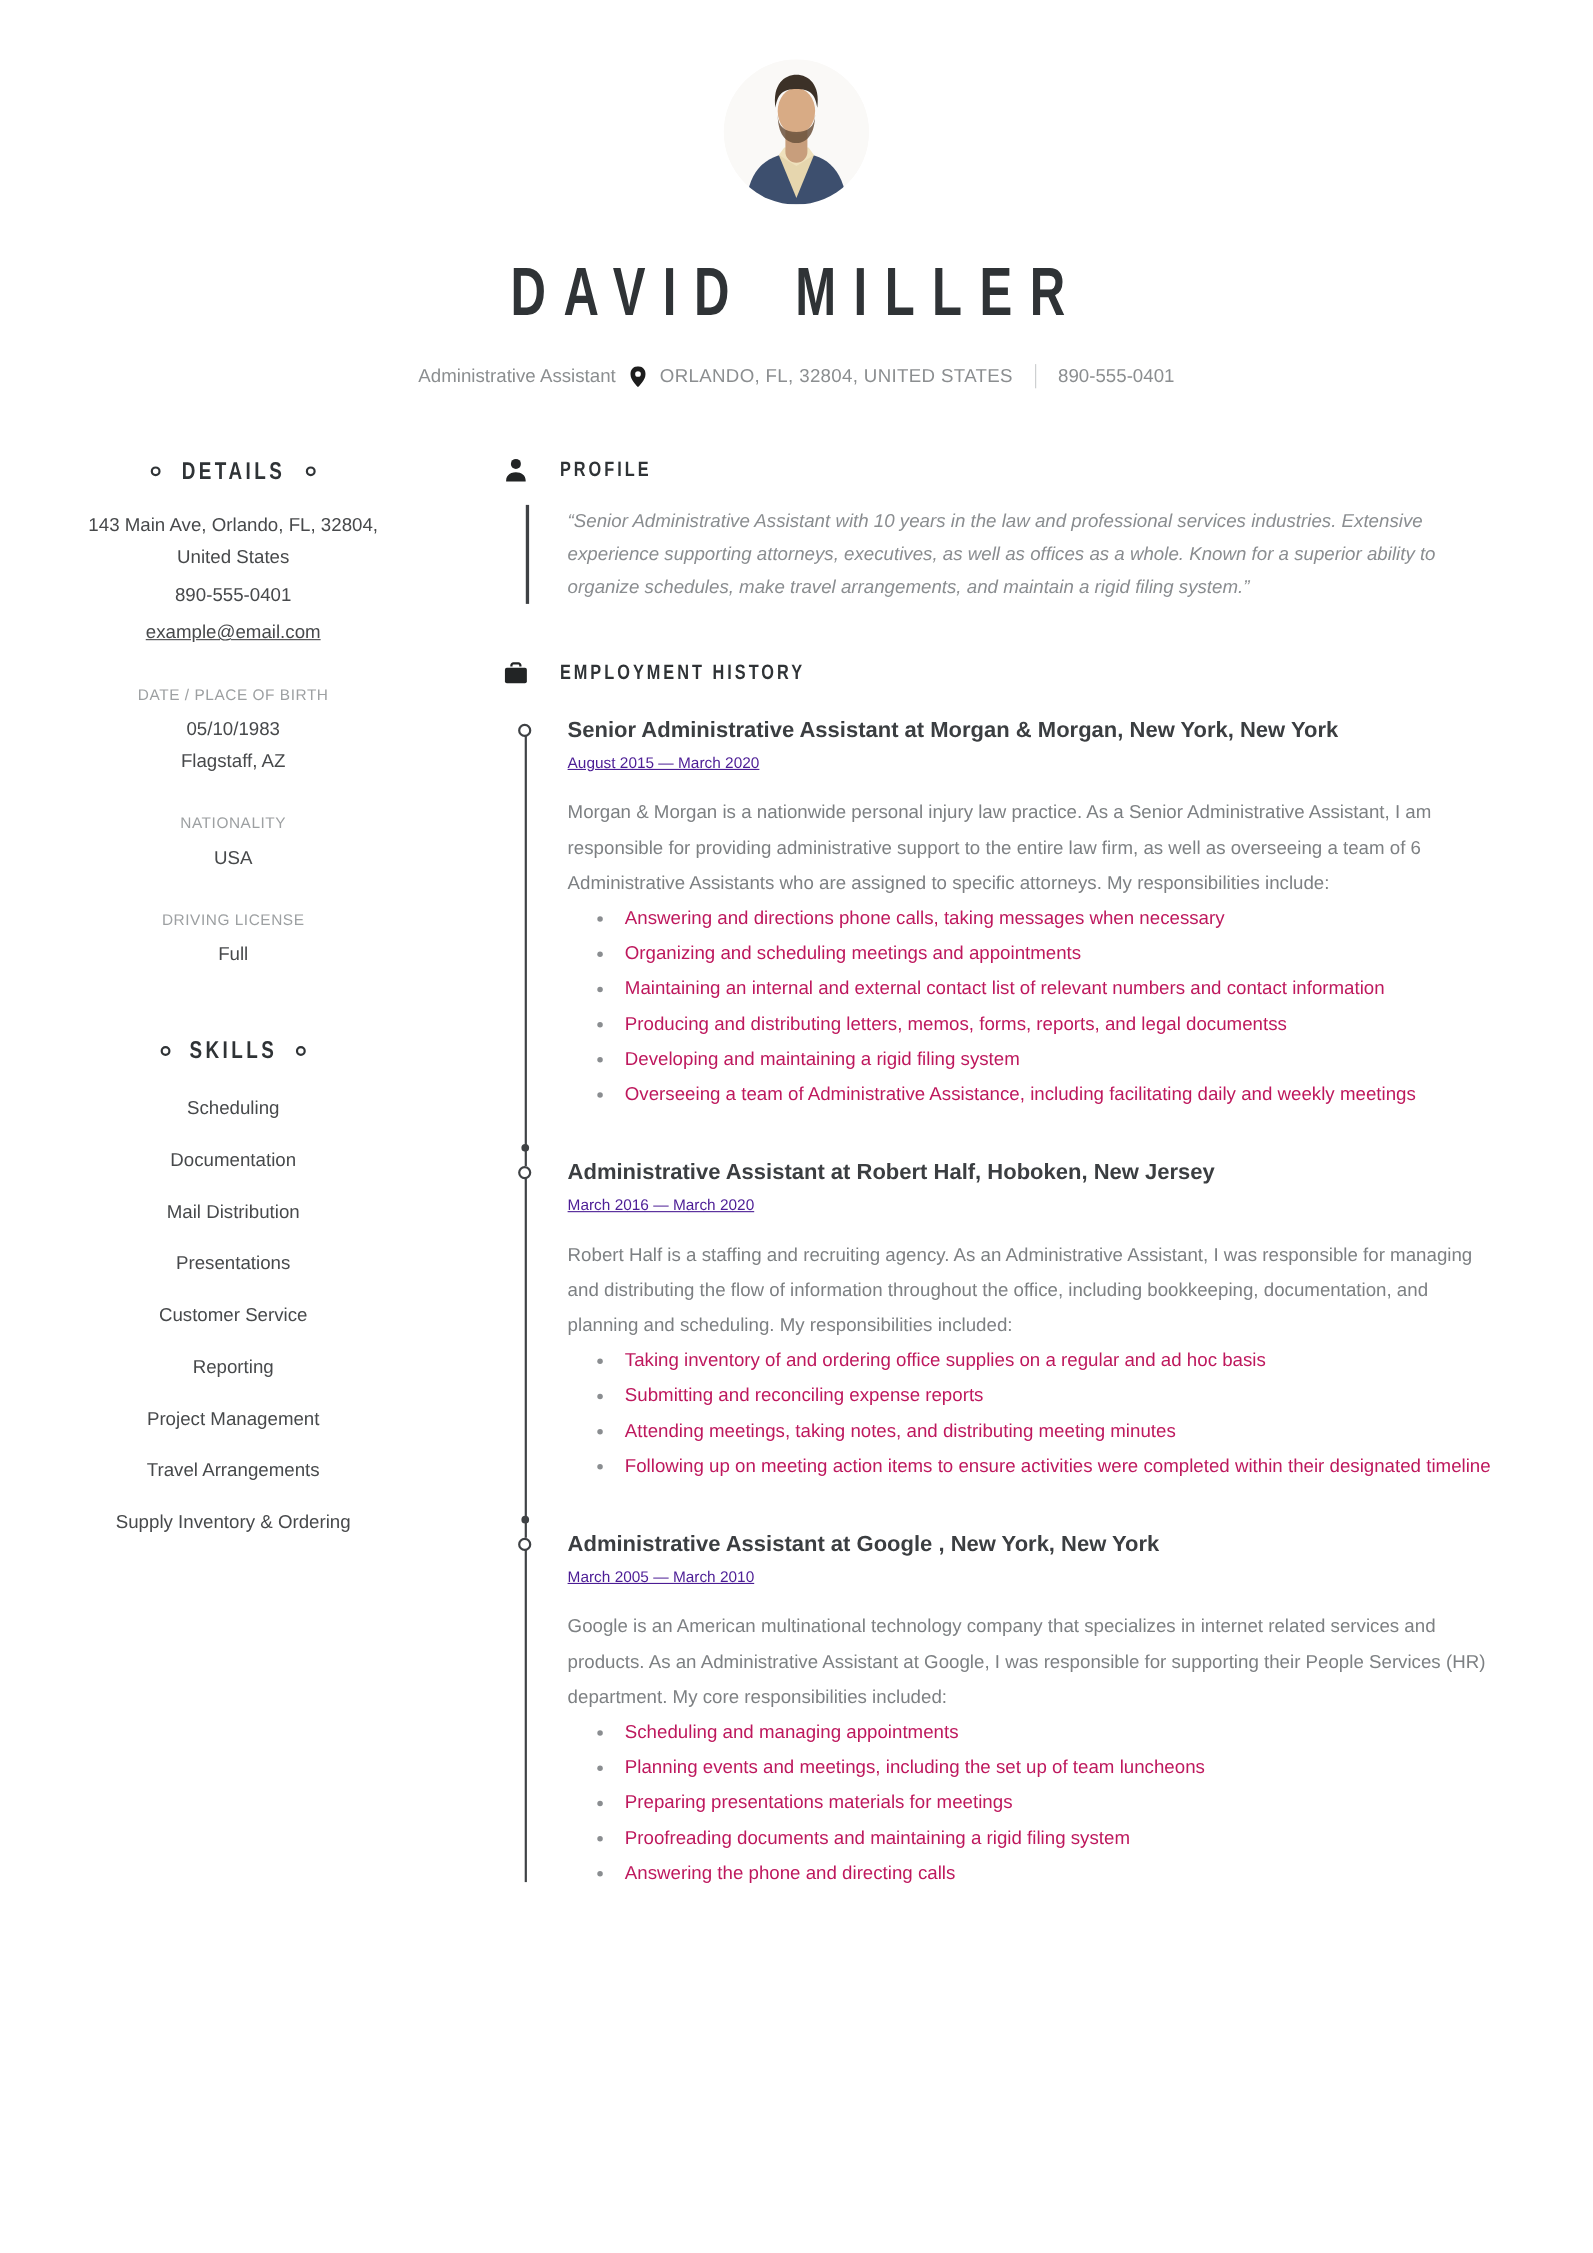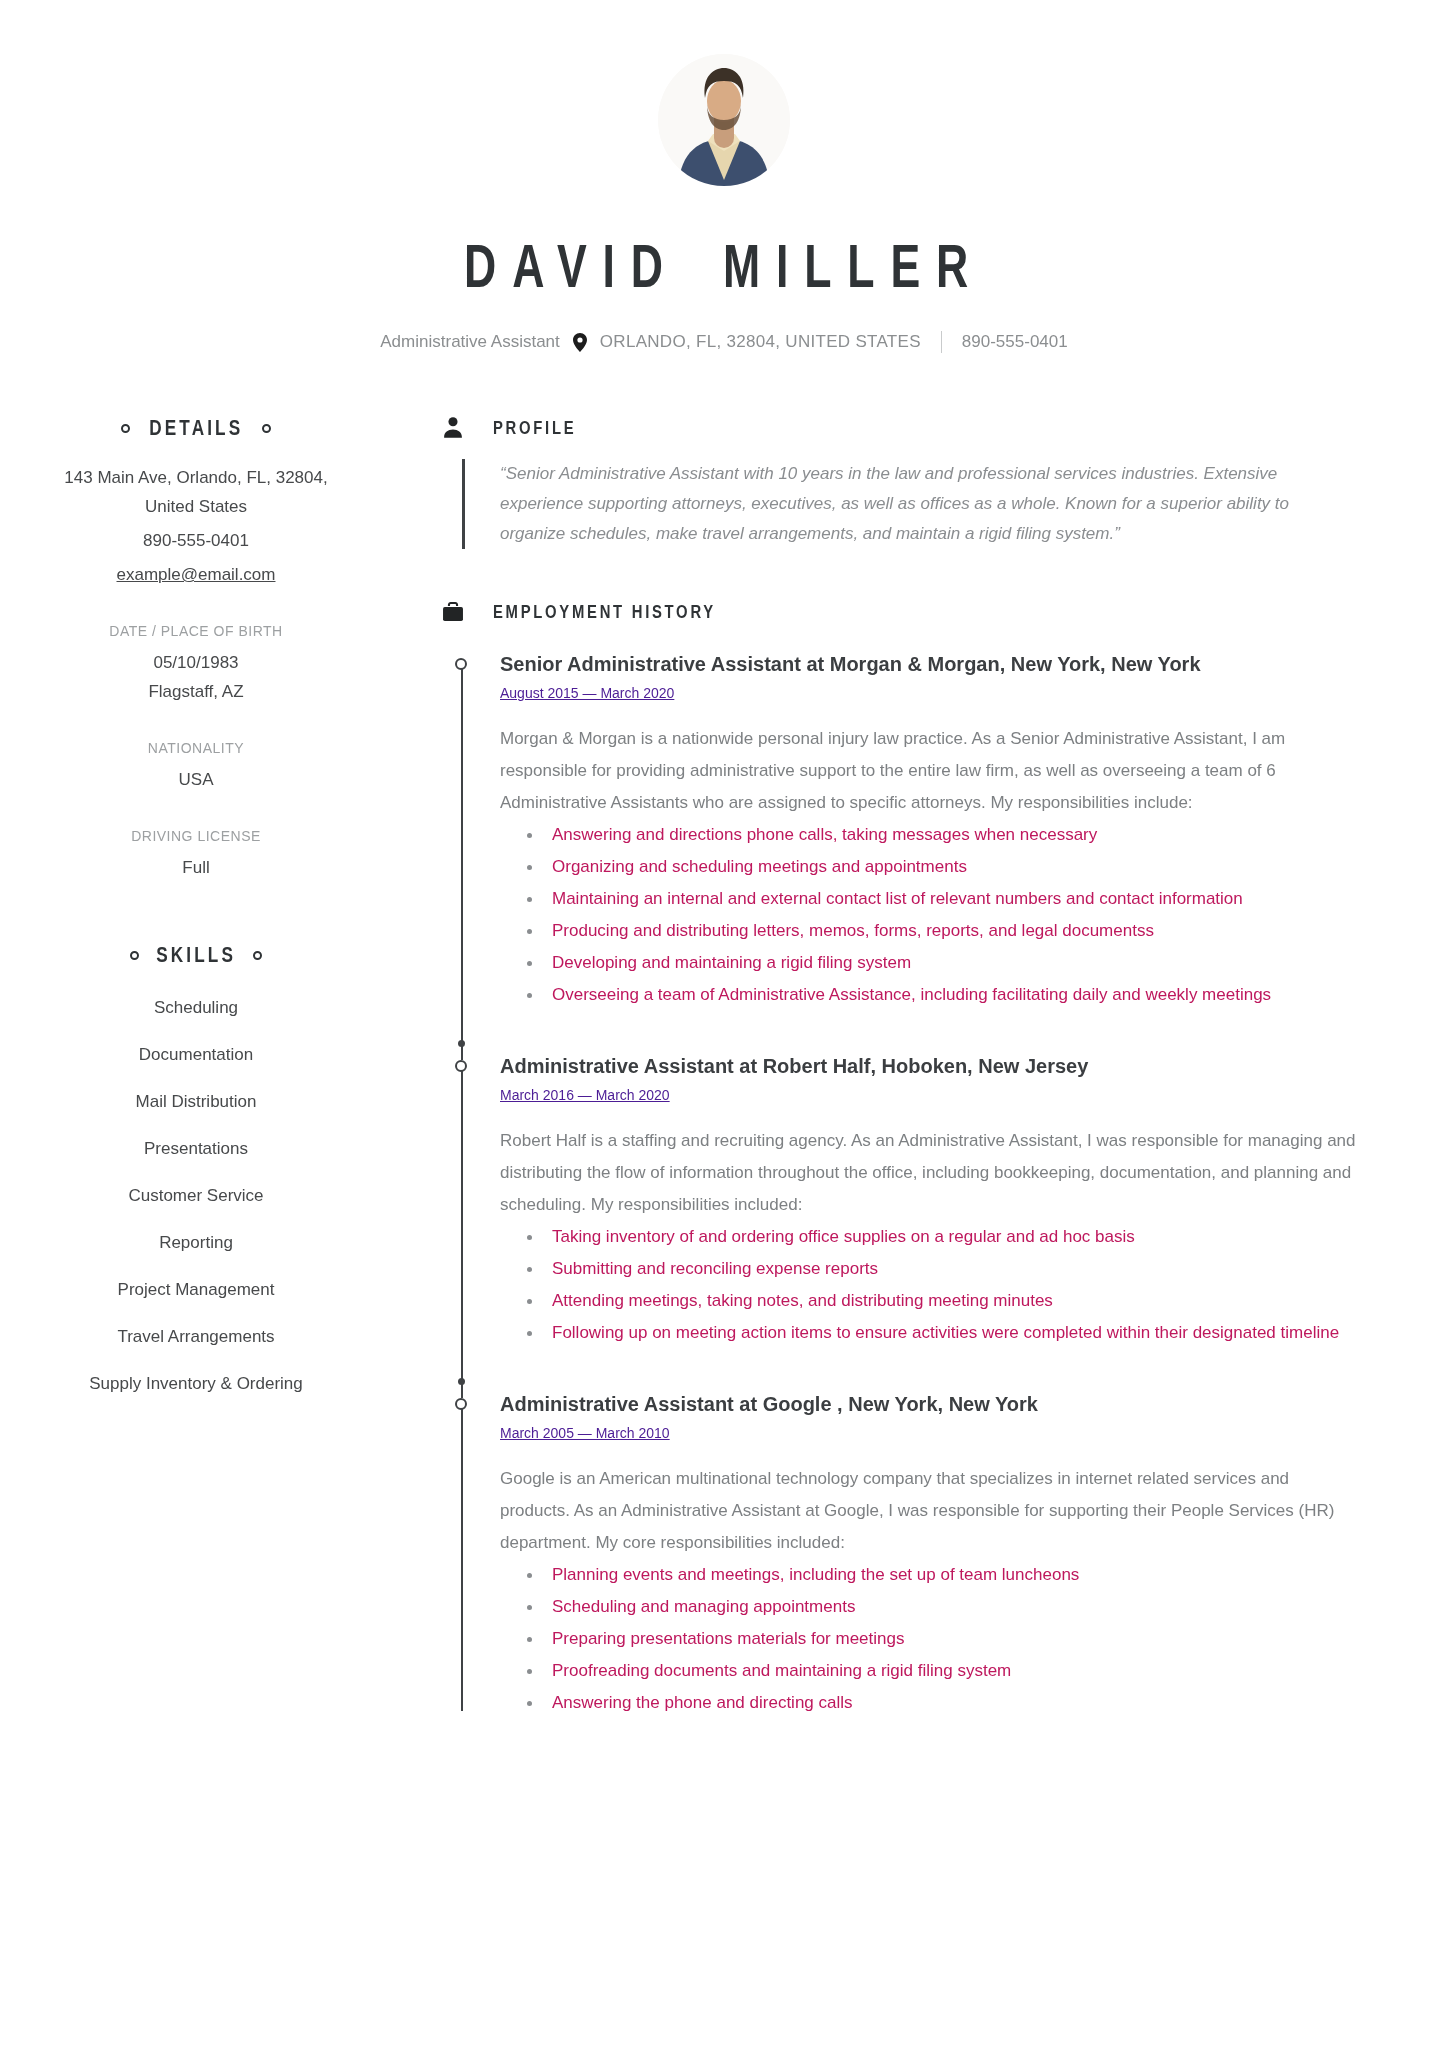--- a/index.html
+++ b/index.html
@@ -13,21 +13,21 @@
   .top { padding-top:54px; text-align:center; }
   .avatar { width:132px; height:132px; border-radius:50%; margin:0 auto; overflow:hidden; background:#faf9f7; }
   .avatar svg { display:block; width:100%; height:100%; }
   .name { margin-top:44px; font-size:62px; font-weight:700; color:#2f3336; line-height:1.15; }
   .name .cond { display:inline-block; transform:scaleX(0.72); letter-spacing:22px; word-spacing:22px; white-space:nowrap; }
   .contact { margin-top:30px; display:flex; justify-content:center; align-items:center; gap:13px; font-size:17px; color:#8b8e90; }
   .contact .loc { letter-spacing:0.3px; }
   .pin svg { display:block; width:14px; height:19px; }
   .sep { width:1px; height:22px; background:#c9cbcc; margin:0 7px; }
   
-  .cols { display:flex; margin-top:62px; padding-left:40px; align-items:flex-start; }
+  .cols { display:flex; margin-top:62px; padding-left:56px; align-items:flex-start; }
   .side { width:312px; flex-shrink:0; text-align:center; }
   .main { flex:1; margin-left:88px; padding-right:90px; }
   
   .side-title { display:flex; align-items:center; justify-content:center; gap:6px; color:#2f3336; }
   .side-title .cond { display:inline-block; transform:scaleX(0.78); font-size:22px; font-weight:700; letter-spacing:4px; white-space:nowrap; }
   .ring { width:9px; height:9px; border:2px solid #2f3336; border-radius:50%; flex-shrink:0; }
   .side-val { font-size:17px; color:#47494b; line-height:29px; }
   .addr { margin-top:22px; }
   .mt8 { margin-top:5px; }
   .side-label { margin-top:34px; font-size:14px; color:#9da0a2; letter-spacing:0.5px; }
@@ -223,23 +223,23 @@
               </ul>
             </article>
 
             <article class="job">
 
               <h3 class="job-title">Administrative Assistant at  Google , New York, New York</h3>
               <p class="job-dates">March 2005 — March 2010</p>
               <p class="job-summary">Google is an American multinational technology company that specializes in internet related services and products. As an Administrative Assistant at Google, I was responsible for supporting their People Services (HR) department. My core responsibilities included:</p>
               <ul class="bullets">
 
+                  <li>Scheduling and managing appointments</li>
+
                   <li>Planning events and meetings, including the set up of team luncheons</li>
-
-                  <li>Scheduling and managing appointments</li>
 
                   <li>Preparing presentations materials for meetings</li>
 
                   <li>Proofreading documents and maintaining a rigid filing system</li>
 
                   <li>Answering the phone and directing calls</li>
 
               </ul>
             </article>
 

